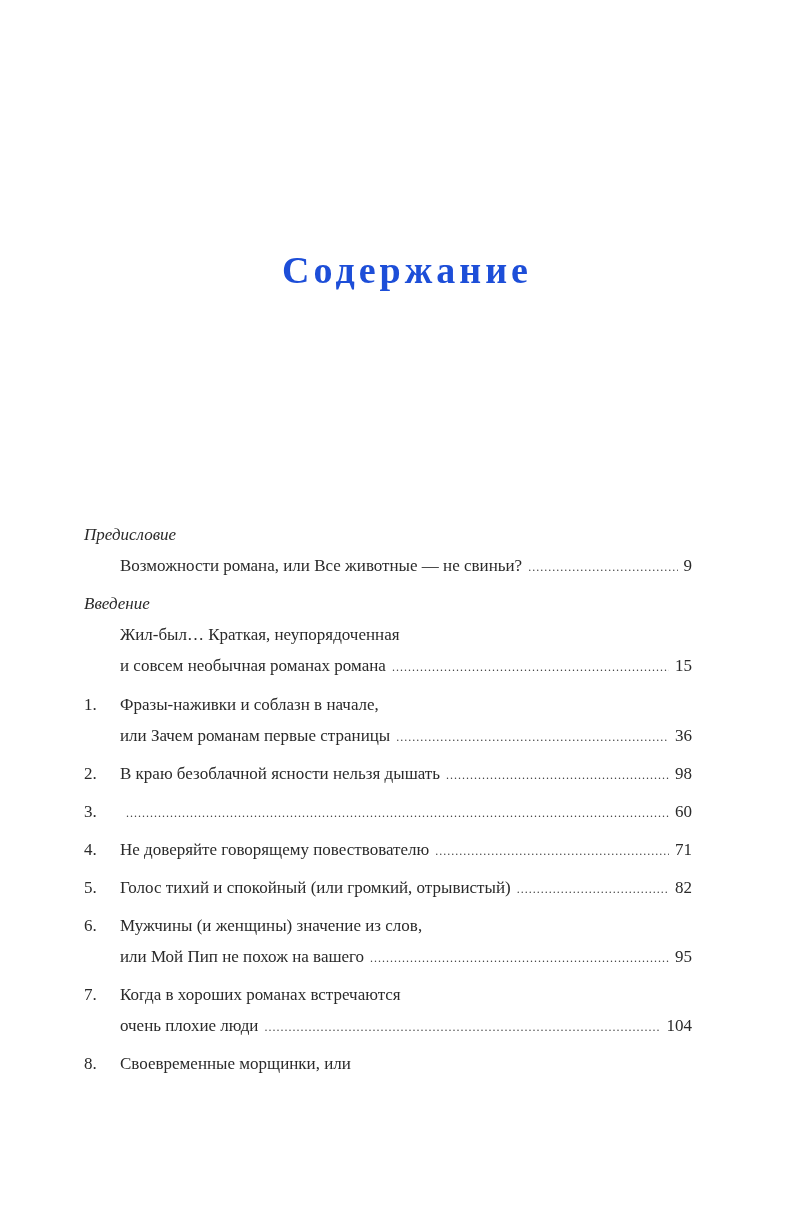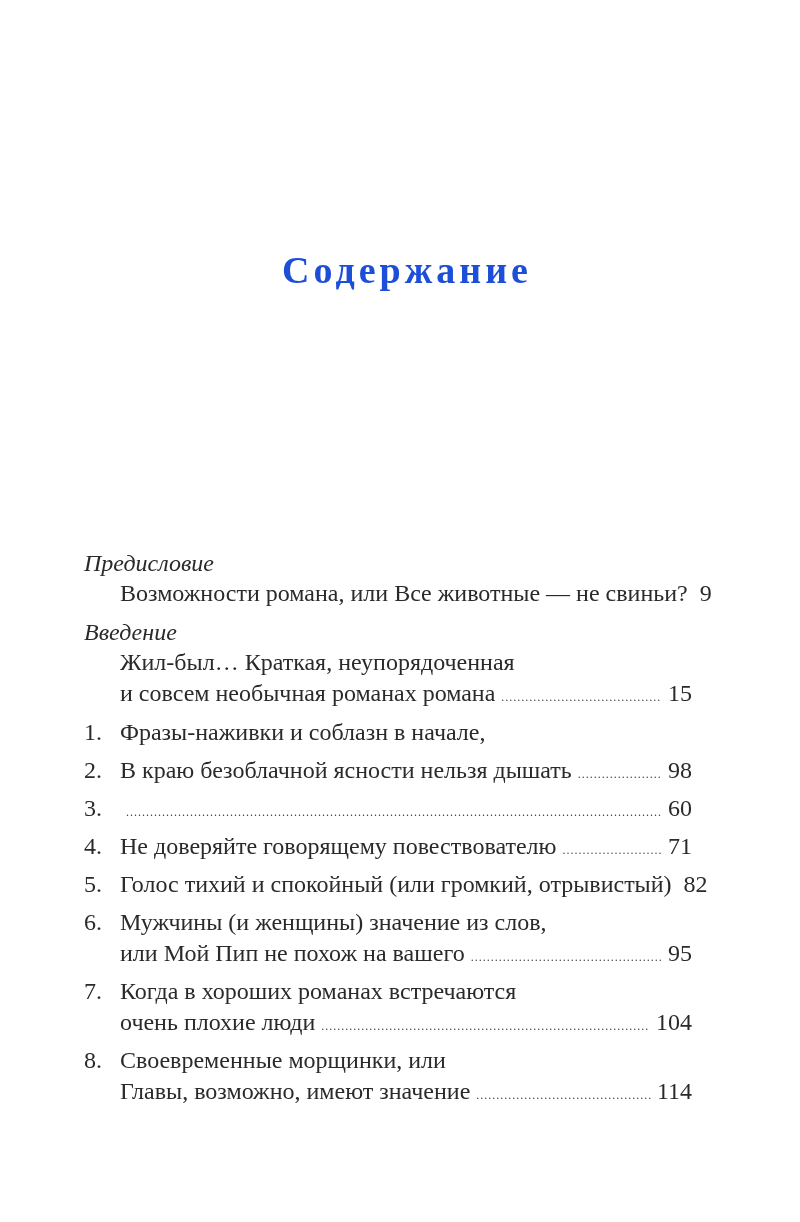--- a/index.html
+++ b/index.html
@@ -1,20 +1,20 @@
 <!DOCTYPE html>
 <html><head>
 <meta charset="utf-8">
 <style>
   html, body { margin: 0; padding: 0; background: #ffffff; }
   body { width: 800px; height: 1222px; position: relative; overflow: hidden;
          font-family: "Liberation Serif", "DejaVu Serif", serif; color: #2a2a2a; }
   .title { position: absolute; top: 248px; left: 7px; width: 800px; text-align: center;
            font-size: 38px; font-weight: bold; letter-spacing: 4px; color: #1d4ed8; }
-  .toc { position: absolute; top: 520px; left: 84px; width: 608px; font-size: 24px; margin-top: 28px; }
+  .toc { position: absolute; top: 520px; left: 84px; width: 608px; font-size: 17px; }
   .line { position: relative; height: 31px; line-height: 31px; display: flex; align-items: baseline; }
   .section-label { font-style: italic; height: 30px; line-height: 30px; }
   .indent { padding-left: 36px; }
   .num { position: absolute; left: 0; width: 36px; }
   .text { white-space: nowrap; }
   .leader { flex: 1; overflow: hidden; white-space: nowrap; margin: 0 6px; font-size: 12px; letter-spacing: 1px; color: #444; }
   .leader::after { content: "......................................................................................................................................................................................................................................"; }
   .page { white-space: nowrap; text-align: right; }
   .entry { margin-bottom: 7px; }
   .group { margin-bottom: 8px; }
@@ -44,20 +44,25 @@
       <span class="leader"></span>
       <span class="page">15</span>
     </div>
   </div>
 
   <div id="chapters">
       <div class="entry">
         <div class="line indent">
           <span class="num">1.</span>
           <span class="text">Фразы-наживки и соблазн в начале,</span>
+        </div>
+        <div class="line indent">
+          <span class="text">или Зачем романам первые страницы</span>
+          <span class="leader"></span>
+          <span class="page">36</span>
         </div>
       </div>
       <div class="entry">
         <div class="line indent">
           <span class="num">2.</span>
           <span class="text">В краю безоблачной ясности нельзя дышать</span>
           <span class="leader"></span>
           <span class="page">98</span>
         </div>
       </div>
@@ -104,20 +109,15 @@
           <span class="text">очень плохие люди</span>
           <span class="leader"></span>
           <span class="page">104</span>
         </div>
       </div>
       <div class="entry">
         <div class="line indent">
           <span class="num">8.</span>
           <span class="text">Своевременные морщинки, или</span>
         </div>
-        <div class="line indent">
-          <span class="text">Главы, возможно, имеют значение</span>
-          <span class="leader"></span>
-          <span class="page">114</span>
-        </div>
       </div>
     </div>
 </div>
 
 </body></html>

